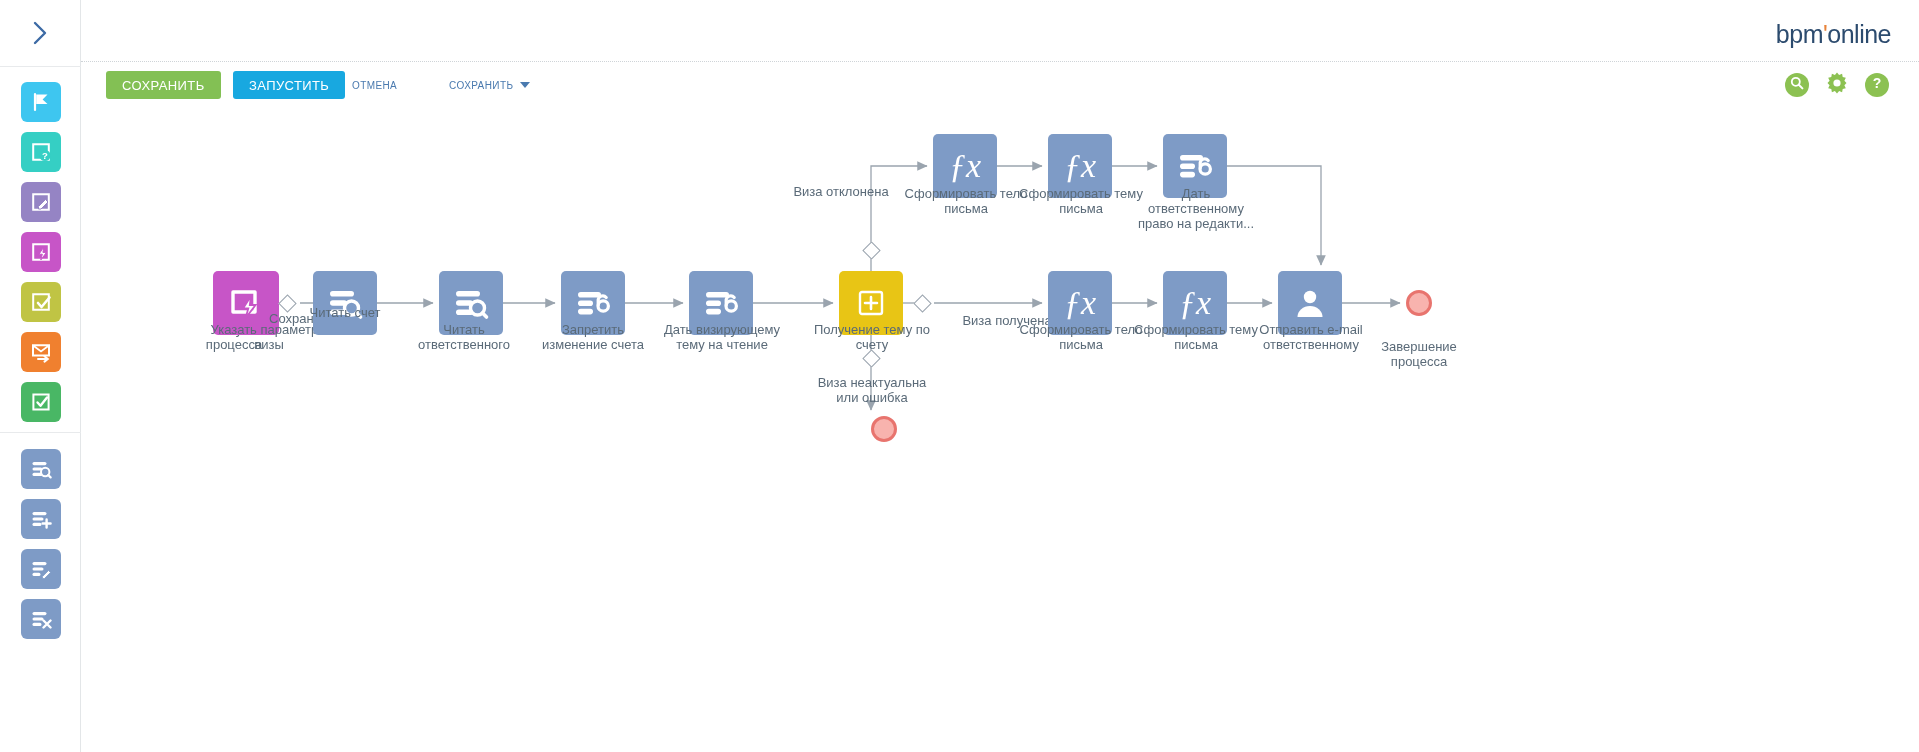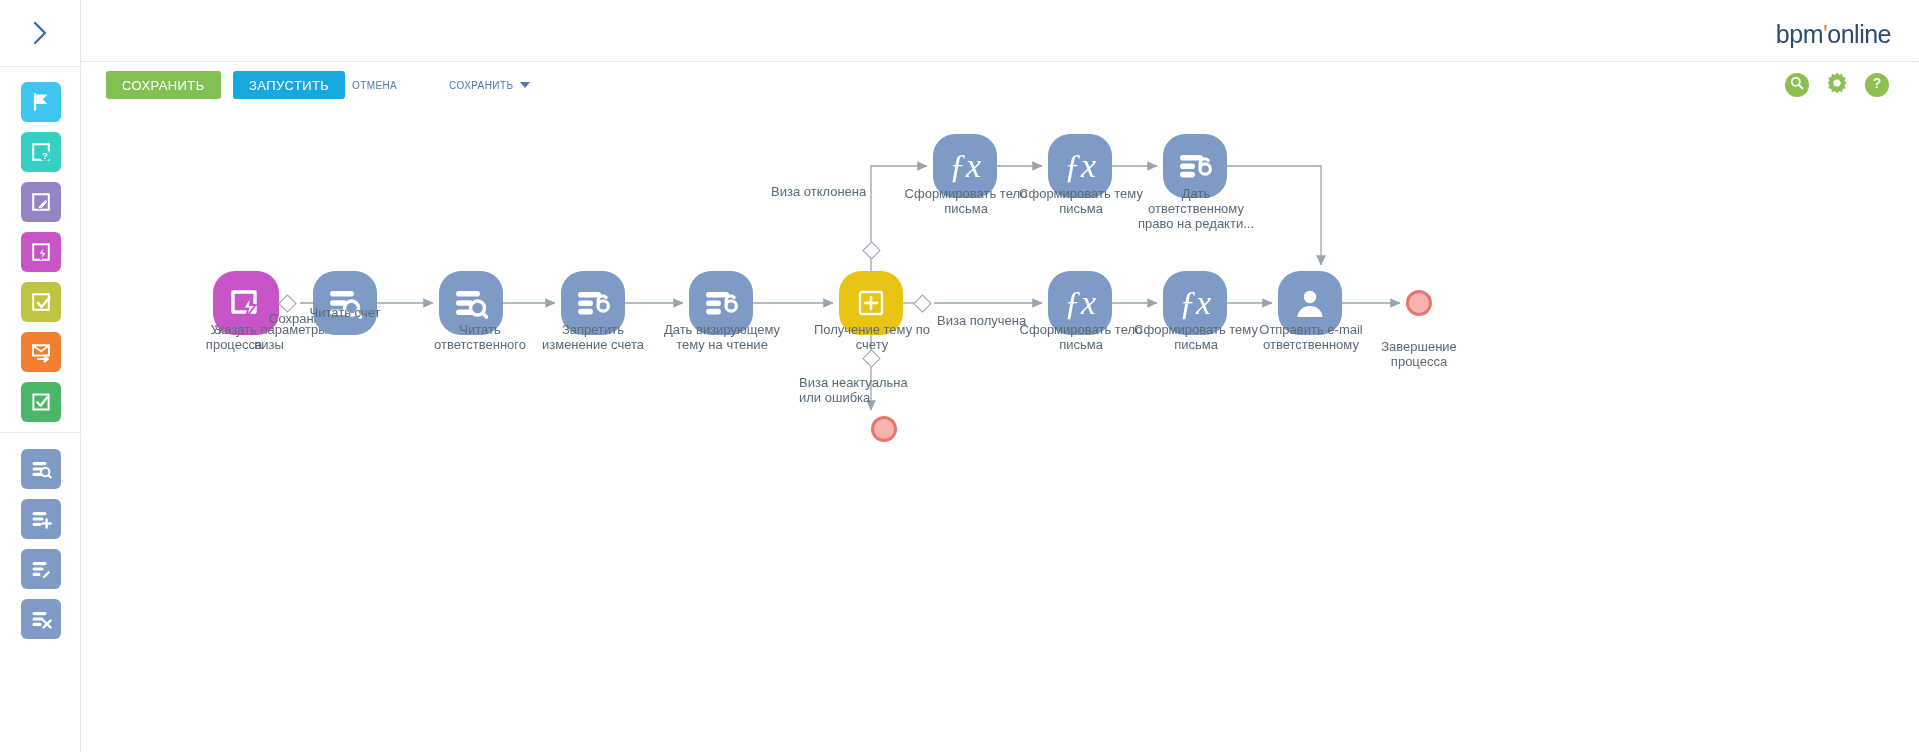--- a/index.html
+++ b/index.html
@@ -106,21 +106,21 @@
     position: absolute; left: 81px; top: 110px;
     width: 1838px; height: 642px;
     background: #ffffff;
     overflow: hidden;
   }
   #edges { position: absolute; left: 0; top: 0; }
 
   .node {
     position: absolute;
     width: 64px; height: 64px;
-    border-radius: 22px;
+    border-radius: 5px;
     display: flex; align-items: center; justify-content: center;
     cursor: pointer;
   }
   .node svg, .node .fx { display: block; }
   .fx {
     color: #ffffff; font-size: 34px;
     font-family: "Liberation Serif", serif;
     font-style: italic; line-height: 1;
   }
 
@@ -146,21 +146,21 @@
   .lbl {
     position: absolute;
     font-size: 13px; line-height: 15px;
     color: #5a6a78; text-align: center;
     white-space: pre-line;
     pointer-events: none;
   }
   .lbl-edge {
     position: absolute;
     font-size: 13px; line-height: 15px;
-    color: #5a6a78; 
+    color: #5a6a78; text-align: center;
     white-space: pre-line;
     pointer-events: none;
   }
 </style>
 </head>
 <body>
 
 <div id="rail">
 
   <div id="rail-toggle">
@@ -414,21 +414,21 @@
     <span>
       <svg width="38" height="38" viewBox="0 0 38 38">
         <rect x="4" y="7" width="24" height="5.6" rx="2.8" fill="#fff"></rect>
         <rect x="4" y="16.2" width="17" height="5.6" rx="2.8" fill="#fff"></rect>
         <rect x="4" y="25.4" width="17" height="5.6" rx="2.8" fill="#fff"></rect>
         <circle cx="25.5" cy="24" r="7" fill="none" stroke="#fff" stroke-width="3.4"></circle>
         <path d="M30.5 29 L34.5 33" stroke="#fff" stroke-width="3.6" stroke-linecap="round"></path>
       </svg>
     </span>
   </div>
-  <div class="lbl" style="left:336px; top:212px; width:126px">Читать
+  <div class="lbl" style="left:320px; top:212px; width:126px">Читать
 ответственного</div>
 
   <div class="node" style="left:480px; top:161px; background:#7e9bc6">
     <span>
       <svg width="38" height="38" viewBox="0 0 38 38">
         <rect x="4" y="8" width="23" height="5.6" rx="2.8" fill="#fff"></rect>
         <rect x="4" y="16.4" width="15" height="5.6" rx="2.8" fill="#fff"></rect>
         <rect x="4" y="24.8" width="15" height="5.6" rx="2.8" fill="#fff"></rect>
         <path d="M24 22 a5.2 5.2 0 1 1 5.2 5.2 a5.2 5.2 0 0 1 -5.2 -5.2 z" fill="none" stroke="#fff" stroke-width="3.2"></path>
         <path d="M24.2 21 V15.5 a4.6 4.6 0 0 1 8 -2" fill="none" stroke="#fff" stroke-width="3.2" stroke-linecap="round"></path>

